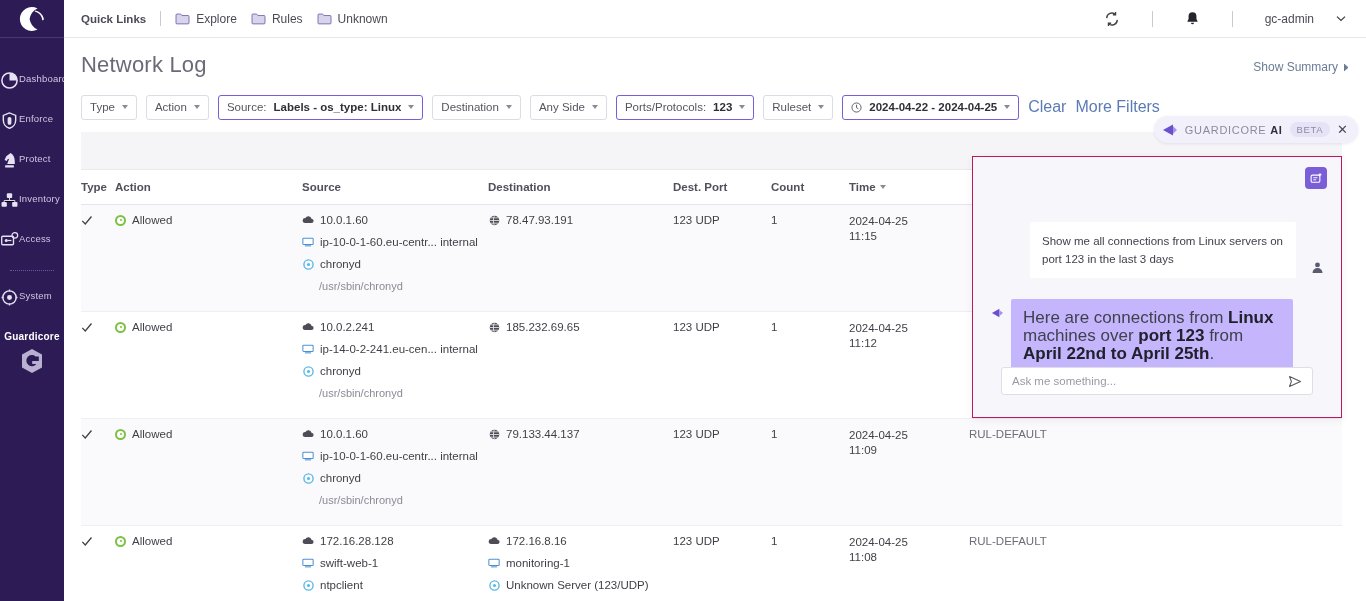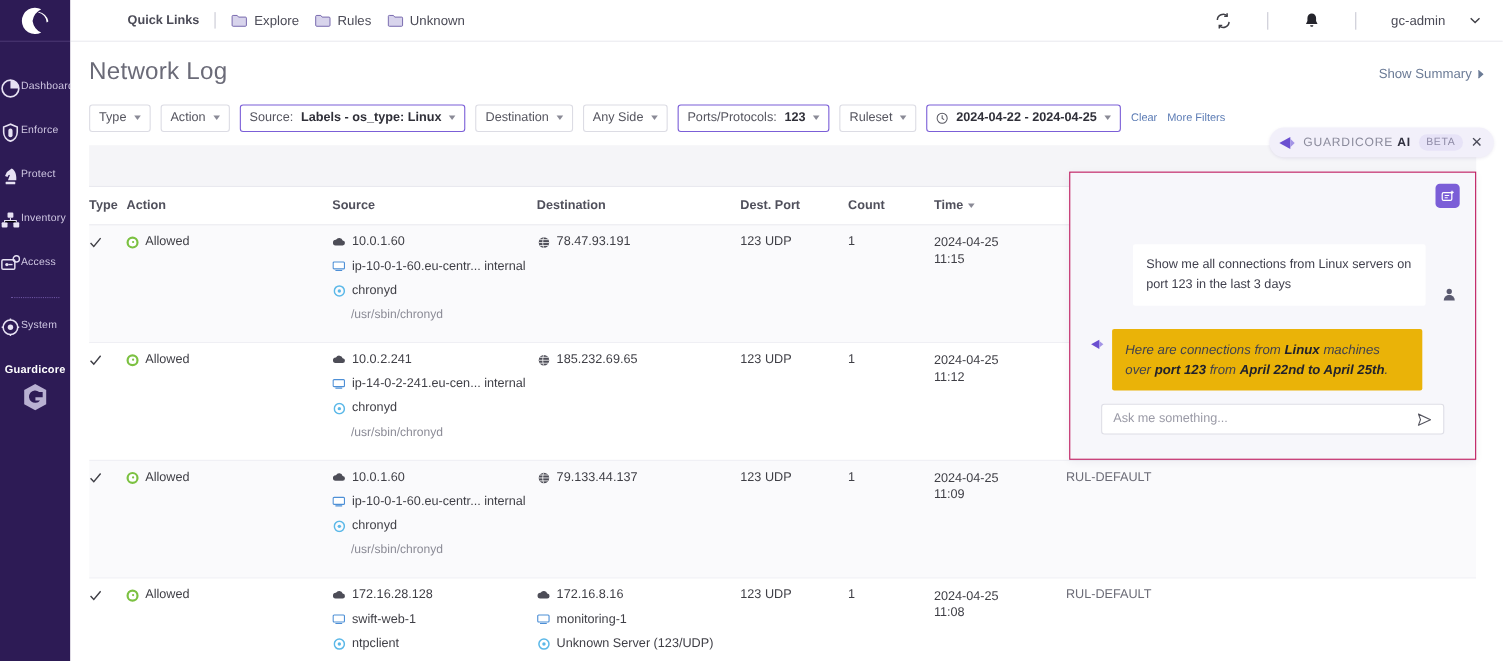--- a/index.html
+++ b/index.html
@@ -52,21 +52,21 @@
     margin-top:14px;
   }
   .brand-mark { margin-top:6px; }
 
   
   #topbar {
     position:absolute; left:64px; top:0; right:0; height:38px;
     background:#fff; border-bottom:1px solid #e6e6ed;
     display:flex; align-items:center;
   }
-  #quicklinks { display:flex; align-items:center; padding-left:17px; gap:0px;margin-left:35px; }
+  #quicklinks { display:flex; align-items:center; padding-left:17px; gap:0px; }
   .ql-label { font-size:11.5px; color:#4b4b57; font-weight:bold; }
   .ql-divider { width:1px; height:15px; background:#c9c9d4; margin:0 14px; }
   .ql-item { display:flex; align-items:center; gap:6px; margin-right:14px; cursor:pointer; }
   .ql-item .t { font-size:12px; color:#4b4b57; }
   #topright { margin-left:auto; display:flex; align-items:center; padding-right:20px; gap:16px; }
   .tr-div { width:1px; height:16px; background:#c9c9d4; margin:0 16px; }
   .user-name { font-size:12px; color:#4b4b57; margin-right:6px; }
 
   
   #page { position:absolute; left:64px; top:38px; right:0; bottom:0; background:#fff; }
@@ -86,21 +86,21 @@
     display:flex; align-items:center; gap:9px;
   }
   .chip {
     height:25px; border:1px solid #dcdce4; border-radius:3px; background:#fff;
     display:flex; align-items:center; padding:0 8px; gap:7px;
     font-size:11.5px; color:#55555f; cursor:pointer; white-space:nowrap;
   }
   .chip.active { border:1px solid #7b5ed7; }
   .chip .bold { font-weight:bold; color:#2f2f38; }
   .caret { width:0;height:0;border-left:3.5px solid transparent;border-right:3.5px solid transparent;border-top:4px solid #8a8a96; }
-  .link-btn { font-size:10px; color:#5b7bb4; cursor:pointer; }
+  .link-btn { font-size:16px; color:#5b7bb4; cursor:pointer; }
 
   
   #toolbar-strip {
     position:absolute; left:17px; top:94px; right:24px; height:38px;
     background:#f5f5f8; border-bottom:1px solid #e9e9ef;
   }
   #table { position:absolute; left:17px; top:132px; right:24px; bottom:0; overflow:hidden; }
   .thead {
     display:flex; align-items:center; height:35px;
     border-bottom:1px solid #e4e4ec; background:#fff;
@@ -164,22 +164,22 @@
     width:14px; height:14px; display:flex; align-items:center; justify-content:center;
   }
   .msg-user {
     position:absolute; left:57px; right:45px; top:65px;
     background:#ffffff; border-radius:2px; padding:10px 12px;
     font-size:11.5px; color:#41414e; line-height:18px;
   }
   .bot-caret { position:absolute; left:18px; top:150px; }
   .msg-bot {
     position:absolute; left:38px; right:48px; top:142px;
-    background:#eab308; border-radius:2px; padding:10px 12px;
-    font-size:12px; color:#41414e; line-height:18px;font-style:italic;
+    background:#c4b5fd; border-radius:2px; padding:10px 12px;
+    font-size:17px; color:#41414e; line-height:18px;
   }
   .msg-bot b { color:#21212c; }
   #ai-input {
     position:absolute; left:28px; right:28px; bottom:22px; height:28px;
     background:#fff; border:1px solid #dedee6; border-radius:3px;
     display:flex; align-items:center; padding:0 10px;
   }
   #ai-input .ph { font-size:11.5px; color:#9a9aa6; flex:1; }
   #ai-send { cursor:pointer; }
 </style>

